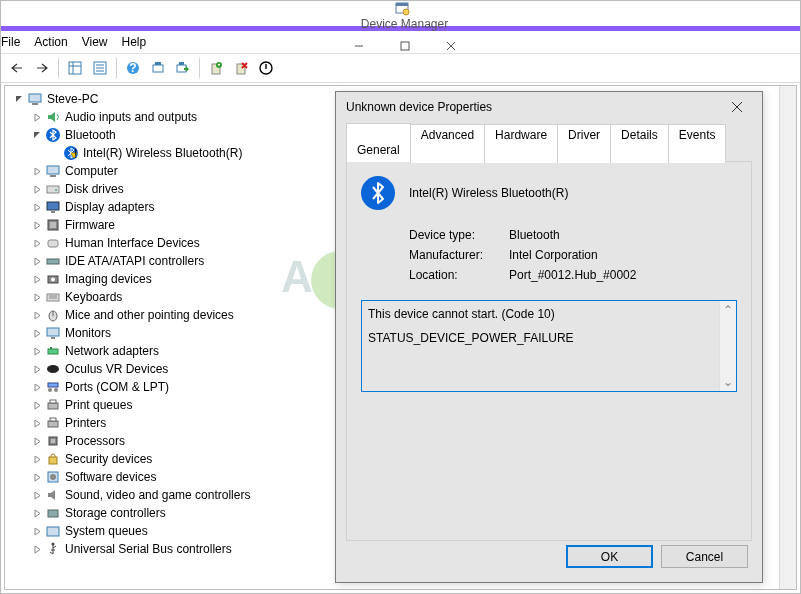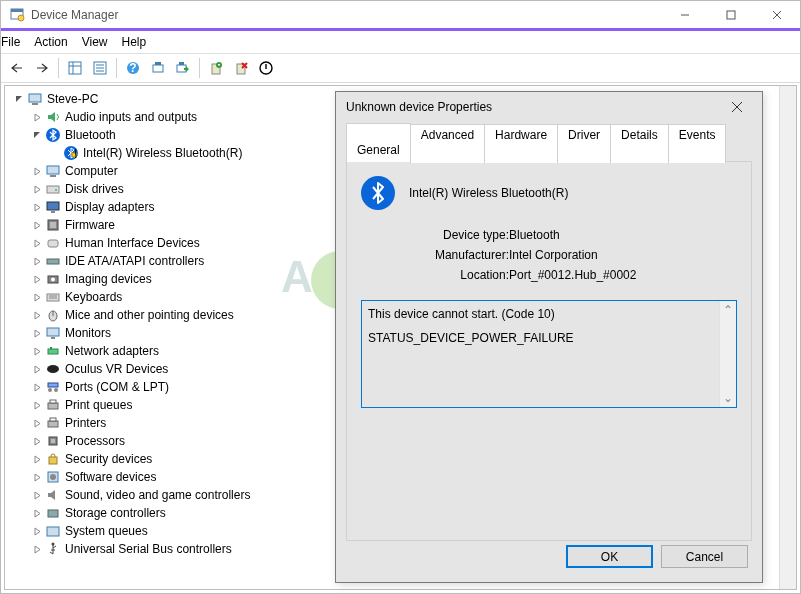--- a/index.html
+++ b/index.html
@@ -1,19 +1,19 @@
 <!DOCTYPE html>
 <html><head>
   <meta charset="utf-8">
   <style>
     * { box-sizing: border-box; font-family: "Segoe UI", Tahoma, sans-serif; font-size: 12px; }
     body { margin: 0; background: #fff; height: 594px; width: 801px; overflow: hidden; position: relative; border: 1px solid #bbb; }
 
     
-    .titlebar { height: 30px; display: flex; align-items: center; padding: 0 0 0 8px; border-bottom: 3px solid #8b5cf6; }
+    .titlebar { height: 30px; display: flex; align-items: center; padding: 0 0 0 8px; border-bottom: 5px solid #8b5cf6; flex-direction: column; }
     .titlebar .appicon { width: 16px; height: 16px; margin-right: 6px; display: inline-flex; align-items: center; justify-content: center; }
     .titlebar .title { flex: 1; color: #555; }
     .titlebar .winbtns { display: flex; }
     .titlebar .winbtn { width: 46px; height: 30px; display: flex; align-items: center; justify-content: center; color: #555; }
 
     
     .menubar { height: 22px; display: flex; align-items: center; padding: 0 0; gap: 14px; font-size: 12px; }
     .menubar span { color: #000; }
 
     
@@ -38,27 +38,27 @@
     .dlgtitlebar .dlgclose { width: 30px; height: 30px; display: flex; align-items: center; justify-content: center; color: #333; font-size: 14px; }
 
     .tabstrip { display: flex; padding: 0 10px; }
     .tab { padding: 19px 10px 5px; border: 1px solid #d0d0d0; border-bottom: none; margin-right: -1px; background: #fff; position: relative; top: 1px; }
     .tab.active { background: #fff; border-color: #d0d0d0; z-index: 2; }
     .tab:not(.active) { background: #fff; top: 2px; padding-top: 3px; }
     .tabpanel { margin: 0 10px 50px; border: 1px solid #d0d0d0; height: 380px; padding: 14px 14px; }
 
     .devheader { display: flex; align-items: center; margin-bottom: 18px; }
     .bt-icon { width: 34px; height: 34px; border-radius: 50%; background: #0a66d8; display: flex; align-items: center; justify-content: center; margin-right: 14px; }
-    .infogrid { margin-left: 48px; text-align: right; }
+    .infogrid { margin-left: 48px; }
     .irow { display: flex; margin-bottom: 6px; }
     .ilabel { width: 100px; }
 
     .grp { margin-top: 18px; }
     .grp-label { margin-bottom: 2px; }
-    .statusbox { border: 1px solid #0078d7; height: 108px; padding: 4px 18px 4px 6px; position: relative; overflow: auto; line-height: 1.5; }
+    .statusbox { border: 1px solid #0078d7; height: 92px; padding: 4px 18px 4px 6px; position: relative; overflow: auto; line-height: 1.5; }
     .statusbox .sb-scroll { position: absolute; right: 0; top: 0; bottom: 0; width: 17px; background: #f0f0f0; border-left: 1px solid #e0e0e0; display: flex; flex-direction: column; justify-content: space-between; align-items: center; color: #888; }
 
     .dlgbtns { position: absolute; right: 14px; bottom: 14px; display: flex; gap: 8px; }
     .btn { width: 87px; height: 23px; border: 1px solid #adadad; background: #e1e1e1; display: flex; align-items: center; justify-content: center; }
     .btn.primary { border: 2px solid #0078d7; background: #e1e1e1; }
 
     
     .wm { position: absolute; left: 280px; top: 250px; opacity: .35; font-size: 44px; font-weight: bold; color: #8aa; letter-spacing: -2px; pointer-events: none; }
     .wm .bubble { display: inline-block; width: 58px; height: 58px; border-radius: 50%; background: #7dc24b; position: relative; vertical-align: middle; }
   </style>

